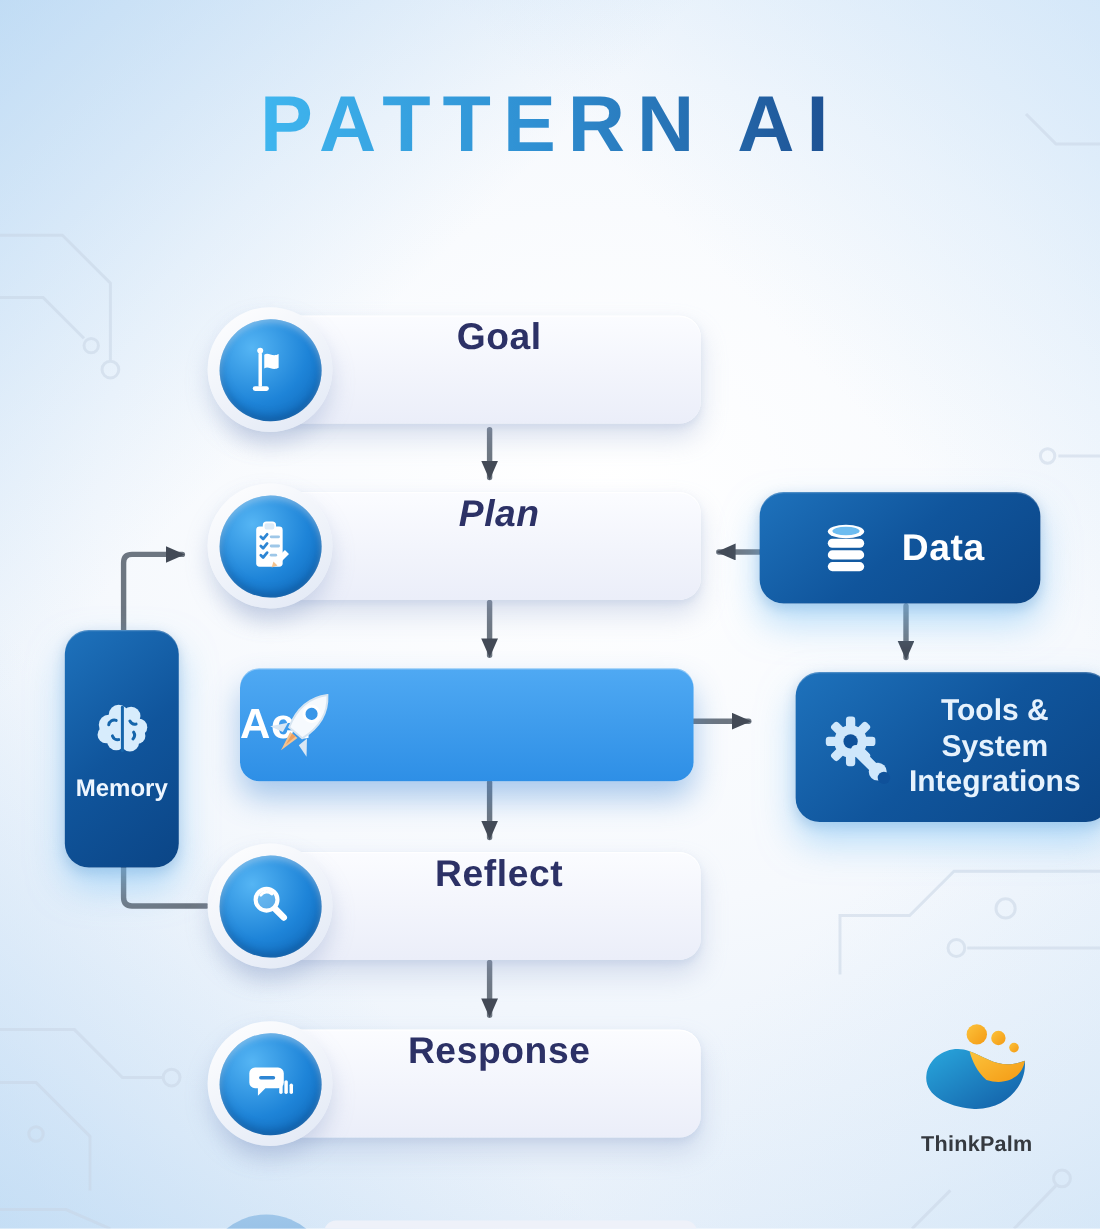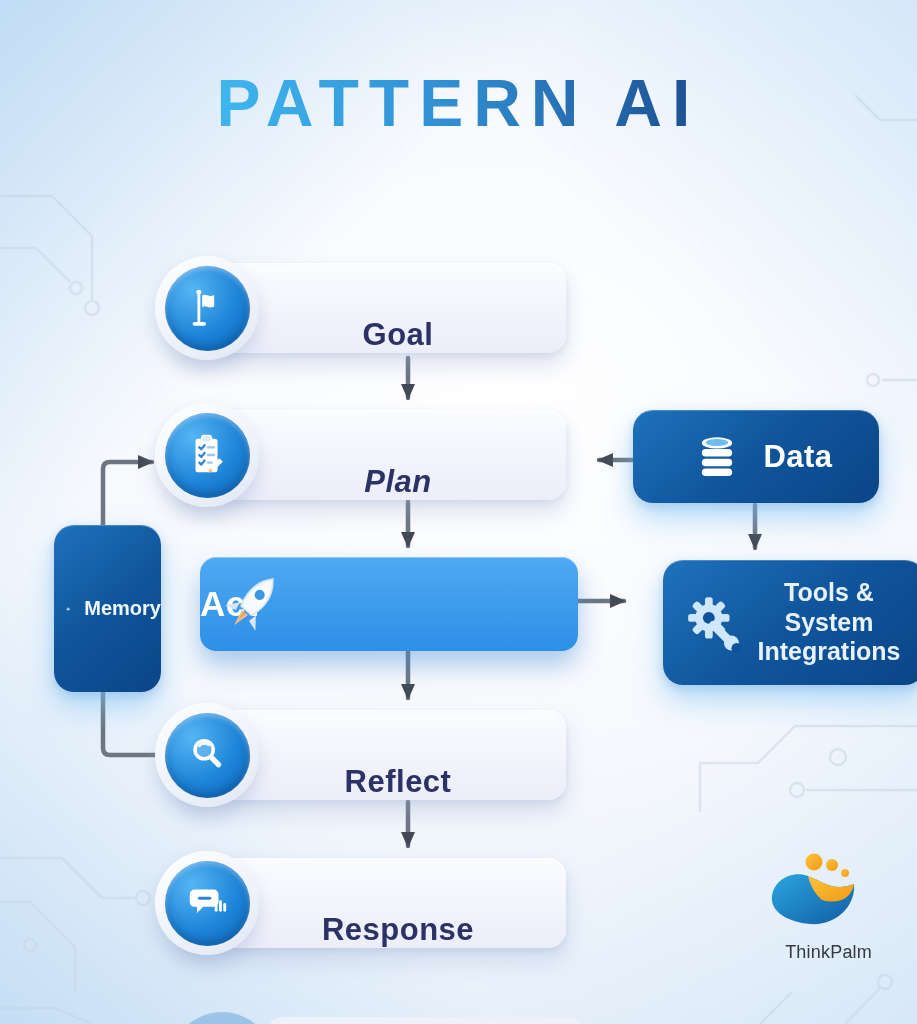--- a/index.html
+++ b/index.html
@@ -19,25 +19,25 @@
   svg.layer{position:absolute;left:0;top:0;}
   .title-wrap{position:absolute;top:70px;left:0;width:100%;text-align:center;z-index:4;}
   .title-main{
     display:inline-block;font-size:66px;font-weight:800;letter-spacing:10px;line-height:1;
     background:linear-gradient(90deg,#3fb6ef 0%,#2f8fd2 48%,#1d4f91 100%);
     -webkit-background-clip:text;background-clip:text;color:transparent;
   }
   .title-sub{margin-top:12px;font-size:34px;font-weight:600;letter-spacing:25px;
     margin-left:25px;color:#14141c;line-height:1;}
   
-  .bar{position:absolute;left:178px;width:388px;height:90px;border-radius:18px;z-index:2;
+  .bar{position:absolute;left:196px;width:388px;height:90px;border-radius:18px;z-index:2;
     background:linear-gradient(180deg,#fbfcff 0%,#ebeef9 100%);
     box-shadow:inset 0 1px 0 rgba(255,255,255,.95),
                0 12px 22px rgba(145,165,205,.32), 0 3px 6px rgba(145,165,205,.18);
-    display:flex;align-items:flex-end;justify-content:center;}
+    display:flex;align-items:flex-start;justify-content:center;}
   .bar-label{font-size:31px;font-weight:700;color:#2c3166;letter-spacing:.5px;padding-left:52px;}
   .badge{position:absolute;left:-23px;top:-7px;width:104px;height:104px;border-radius:50%;
     background:linear-gradient(150deg,#ffffff 0%,#e1e8f5 100%);
     box-shadow:0 10px 18px rgba(140,160,200,.35);
     display:flex;align-items:center;justify-content:center;}
   .badge-inner{width:85px;height:85px;border-radius:50%;
     background:radial-gradient(circle at 32% 28%,#55b5f4 0%,#1e84d8 55%,#0b61b2 100%);
     box-shadow:inset 0 3px 5px rgba(255,255,255,.35), inset 0 -4px 8px rgba(6,50,100,.35);
     display:flex;align-items:center;justify-content:center;}
   
@@ -45,35 +45,35 @@
     background:linear-gradient(180deg,#4fa9f3 0%,#2e8fe6 100%);
     box-shadow:0 14px 26px rgba(70,140,215,.45), inset 0 1px 0 rgba(255,255,255,.35);
     display:flex;align-items:center;justify-content:flex-start;}
   .act-label{font-size:35px;font-weight:700;color:#ffffff;letter-spacing:.5px;}
   .act-rocket{position:absolute;left:14px;top:9px;}
   
   .dark{position:absolute;z-index:3;border-radius:20px;
     background:linear-gradient(140deg,#1e72bc 0%,#10559c 50%,#0b4586 100%);
     box-shadow:0 16px 30px rgba(125,195,245,.55), 0 4px 10px rgba(60,110,170,.25),
                inset 0 1px 0 rgba(255,255,255,.22);
-    display:flex;align-items:center;justify-content:center;color:#fff;padding-left:12px;}
-  .memory{left:54px;top:525px;width:95px;height:167px;flex-direction:row;gap:14px;}
+    display:flex;align-items:center;justify-content:center;color:#fff;}
+  .memory{left:54px;top:525px;width:95px;height:198px;flex-direction:column;gap:14px;}
   .memory-label{font-size:20px;font-weight:700;color:#eef6ff;}
   .data{left:633px;top:410px;width:234px;height:93px;gap:20px;}
   .data-label{font-size:31px;font-weight:600;color:#ffffff;letter-spacing:.5px;}
   .tools{left:632px;top:560px;width:262px;height:125px;gap:8px;padding:0 4px;box-sizing:border-box;margin-left:31px;}
   .tools-label{width:152px;font-size:25px;font-weight:600;color:#e6f2fd;line-height:1.18;text-align:center;}
   
   .partial-bar{position:absolute;left:270px;top:1017px;width:311px;height:10px;z-index:2;
     background:#eef1f9;border-radius:14px 14px 0 0;}
   .partial-badge{position:absolute;left:170px;top:1012px;width:104px;height:104px;border-radius:50%;z-index:2;
     background:linear-gradient(180deg,#9fc6e9 0%,#6ea9dd 100%);}
   
   .logo{position:absolute;left:756px;top:848px;width:116px;text-align:center;z-index:3;}
-  .logo-text{margin-top:2px;font-size:18px;font-weight:400;color:#35393f;letter-spacing:.2px;text-align:right;}
+  .logo-text{margin-top:2px;font-size:18px;font-weight:700;color:#35393f;letter-spacing:.2px;}
 </style>
 </head>
 <body>
 
 <div class="canvas">
   <div class="corner-tint"></div>
 
   <svg class="layer" width="917" height="1024" fill="none" stroke="#c7d4e4" stroke-width="2.5" opacity="0.5">
     <path d="M0,196 L52,196 L92,236 L92,300"></path>
       <circle cx="92" cy="308" r="7"></circle>

